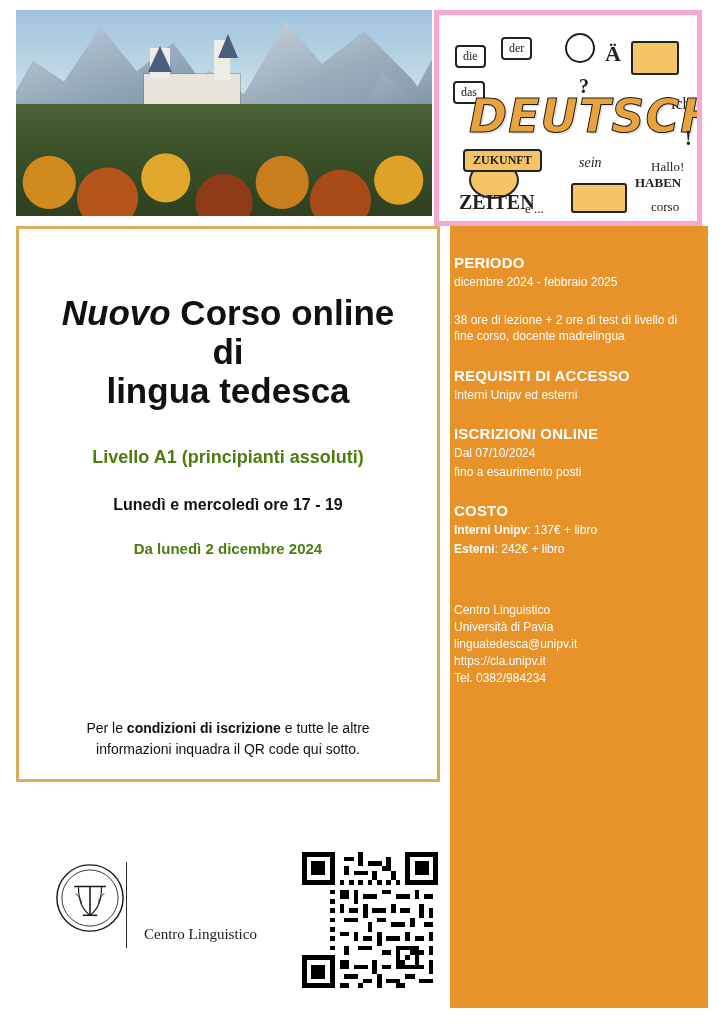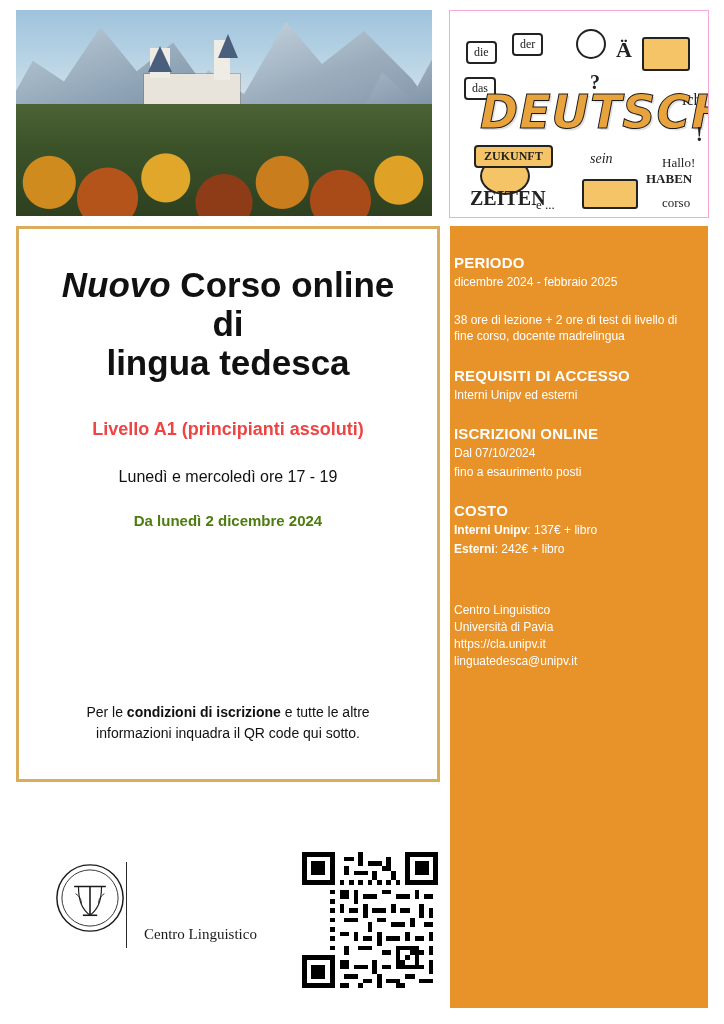--- a/index.html
+++ b/index.html
@@ -131,26 +131,26 @@
     width: 0;
     height: 0;
     border-left: 10px solid transparent;
     border-right: 10px solid transparent;
     border-bottom: 24px solid #4a5f7d;
   }
 
   
   .doodle {
     position: absolute;
-    left: 449px;
+    left: 434px;
     top: 10px;
     width: 258px;
     height: 206px;
     background: #ffffff;
-    border: 1px solid #f9a8d4;
+    border: 5px solid #f9a8d4;
     overflow: hidden;
   }
   .doodle .word {
     position: absolute;
     left: 30px;
     top: 74px;
     font-family: "DejaVu Sans", sans-serif;
     font-weight: bold;
     font-style: italic;
     font-size: 46px;
@@ -192,56 +192,56 @@
     position: absolute;
     left: 16px;
     top: 226px;
     width: 424px;
     height: 556px;
     border: 3px solid #d9ad5b;
     box-sizing: border-box;
     background: #ffffff;
   }
   .card .title {
-    margin: 36px 16px 0 16px;
+    margin: 64px 16px 0 16px;
     text-align: center;
     font-size: 35px;
     line-height: 1.12;
     font-weight: bold;
     color: #111;
   }
   .card .title em {
     font-style: italic;
   }
   .card .sub {
     margin: 36px 16px 0 16px;
     text-align: center;
     font-size: 18px;
     font-weight: bold;
-    color: #ef4444;
+    color: #4d7c0f;
   }
   .card .sub2 {
     margin: 28px 16px 8px 16px;
     text-align: center;
     font-size: 16px;
-    font-weight: normal;
+    font-weight: bold;
     color: #111;
   }
   .card .sub3 {
     margin: 26px 16px 0 16px;
     text-align: center;
     font-size: 15px;
     font-weight: bold;
     color: #4d7c0f;
   }
   .card .note {
     position: absolute;
     left: 28px;
     right: 28px;
-    bottom: 36px;
+    bottom: 20px;
     text-align: center;
     font-size: 14px;
     line-height: 1.45;
     color: #111;
   }
   .card .note b { font-weight: bold; }
 
   
   .panel {
     position: absolute;
@@ -404,22 +404,23 @@
 
     <div class="blk money">
       <h3>COSTO</h3>
       <p><b>Interni Unipv</b><span>: 137€ + libro</span></p>
       <p><b>Esterni</b><span>: 242€ + libro</span></p>
     </div>
 
     <div class="contact" style="margin-top:44px;">
       <p>Centro Linguistico</p>
       <p>Università di Pavia</p>
+      <p>linguatedesca@unipv.it</p>
       <p>https://cla.unipv.it</p>
-      <p>linguatedesca@unipv.it</p>
+      <p>Tel. 0382/984234</p>
     </div>
   </div>
 
   <div class="footer">
 
     <div class="logo-wrap">
       <svg class="crest" viewBox="0 0 100 100">
         <circle cx="50" cy="50" r="46" fill="none" stroke="#1b1b1b" stroke-width="2"></circle>
         <circle cx="50" cy="50" r="39" fill="none" stroke="#1b1b1b" stroke-width="1.2"></circle>
         <path d="M28 34 H72 M50 34 V74" fill="none" stroke="#1b1b1b" stroke-width="2.2"></path>

